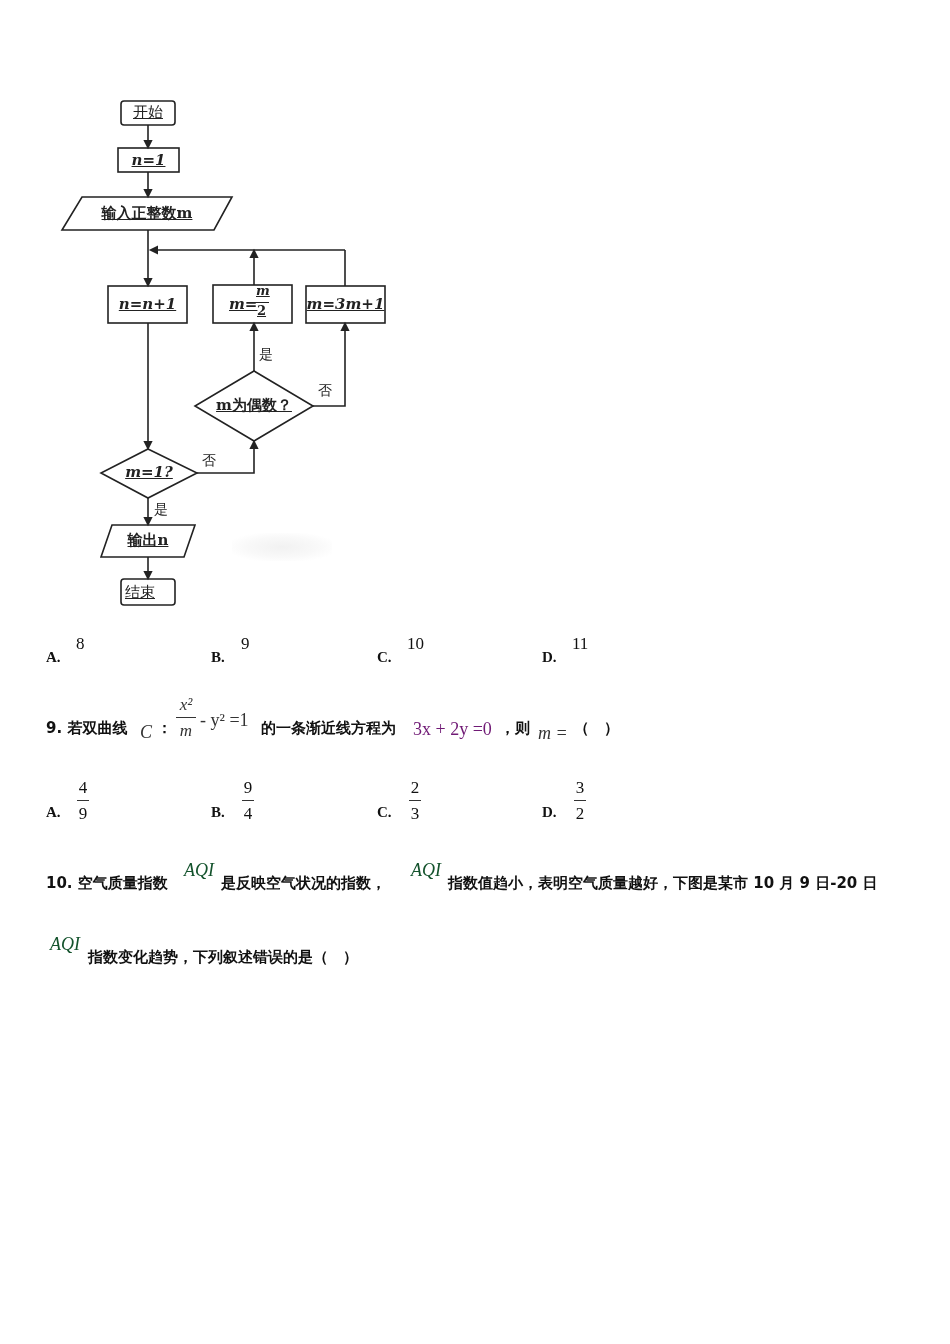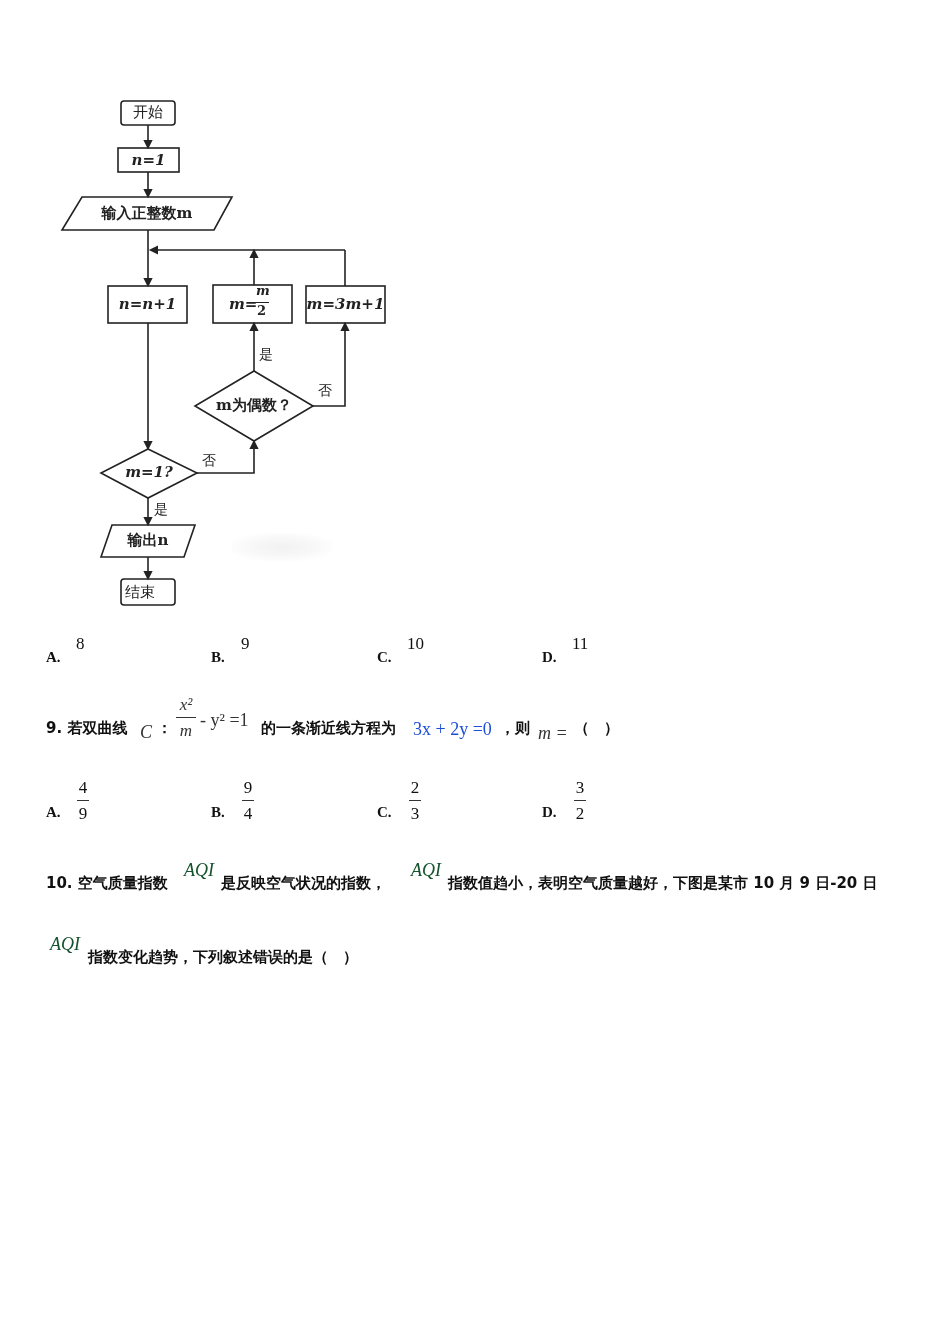--- a/index.html
+++ b/index.html
@@ -2,32 +2,32 @@
 <html><head>
 <meta charset="utf-8">
 <style>
   html, body { margin:0; padding:0; background:#ffffff; }
   body { width:950px; height:1344px; position:relative; overflow:hidden;
          font-family:"DejaVu Sans", sans-serif; color:#111; }
   .abs { position:absolute; }
   .flow { position:absolute; left:0; top:0; width:420px; height:620px; }
   .flow svg { position:absolute; left:0; top:0; }
   .fl-text { position:absolute; font-family:"DejaVu Serif", serif; font-weight:bold;
-             font-size:15px; color:#222; white-space:nowrap; text-align:center; }
+             font-size:15px; color:#222; white-space:nowrap; text-align:center;text-decoration:underline; }
   .fl-lbl { position:absolute; font-family:"DejaVu Serif", serif; font-size:14px; color:#222; }
   .it { font-style:italic; }
   .opt { position:absolute; font-family:"Liberation Serif", serif; }
   .opt-letter { font-family:"Liberation Serif", serif; font-weight:bold; font-size:15px; }
   .opt-val { font-family:"Liberation Serif", serif; font-size:17px; position:absolute; top:-14px; left:30px; }
   .frac { position:absolute; display:flex; flex-direction:column; align-items:center;
           font-family:"Liberation Serif", serif; font-size:17px; line-height:20px; }
   .frac .bar { width:12px; border-top:1px solid #333; margin:2px 0 3px; }
   .q-line { position:absolute; font-weight:bold; font-size:15px; white-space:nowrap; }
   .math { font-family:"Liberation Serif", serif; font-weight:normal; font-style:italic; font-size:18px; color:#333; }
-  .mathn { font-family:"Liberation Serif", serif; font-weight:normal; font-size:18px; color:#1d4ed8; }
+  .mathn { font-family:"Liberation Serif", serif; font-weight:normal; font-size:18px; color:#701a75; }
   .aqi { position:absolute; font-family:"Liberation Serif", serif; font-style:italic; font-size:18px; color:#14532d; }
   .watermark { position:absolute; left:232px; top:533px; width:100px; height:28px;
                background:radial-gradient(ellipse at center, #eeeeee 0%, #f7f7f7 50%, #ffffff 80%);
                opacity:0.8; }
 </style>
 </head>
 <body>
 
 <div class="flow">
   <svg width="420" height="620" viewBox="0 0 420 620">

